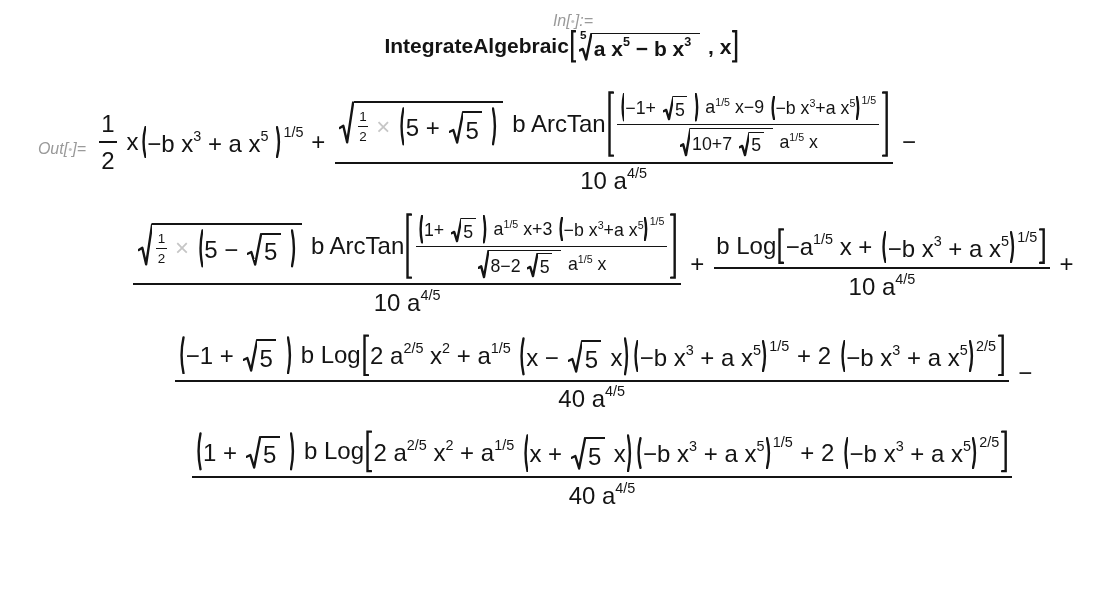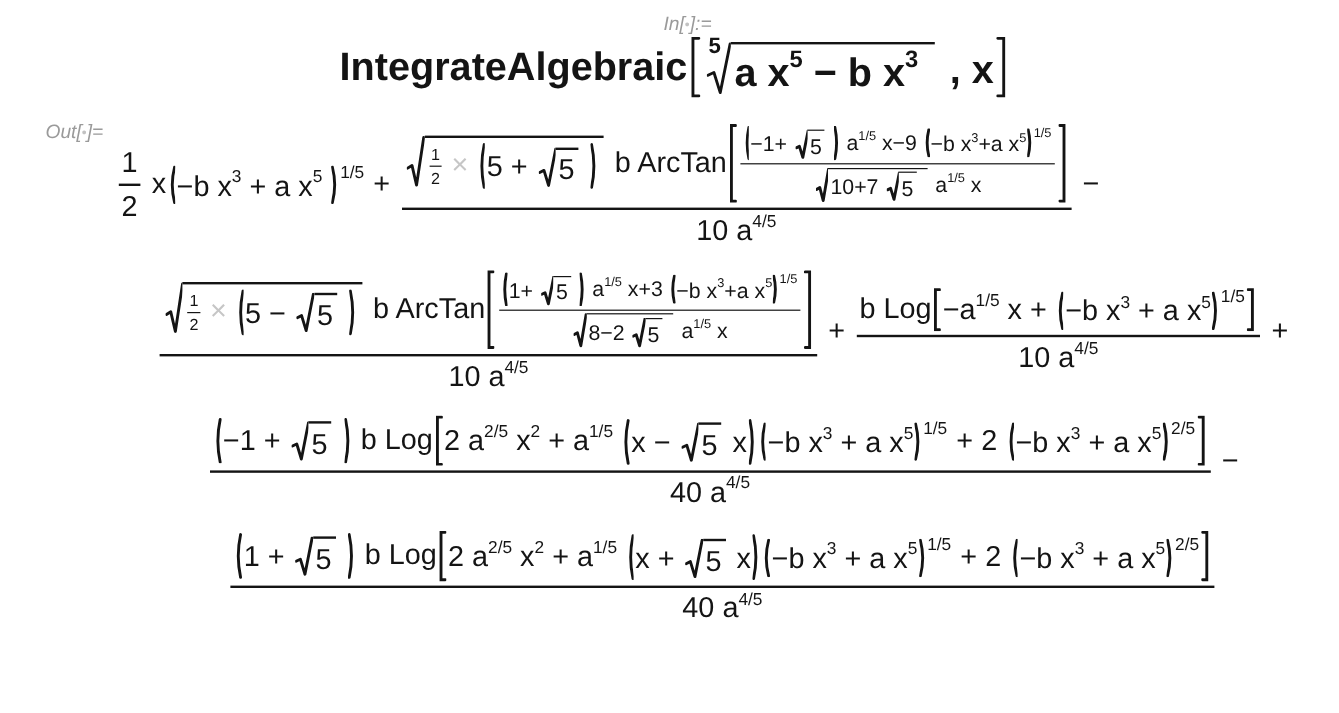--- a/index.html
+++ b/index.html
@@ -8,23 +8,23 @@
     padding:12px 6px 4px 12px;display:flex;flex-direction:column;gap:20px;
     overflow:hidden;font-family:"Liberation Sans","DejaVu Sans",sans-serif;color:#141414;
   }
   .cell{display:flex;}
   .cell-label{
     width:74px;flex:none;text-align:right;color:#9a9a9a;font-style:italic;
     font-size:16px;padding-right:10px;white-space:nowrap;
   }
   .label-dot{font-style:normal;color:#c2c2c2;font-size:0.72em;position:relative;top:-0.1em;}
   .cell-input{align-items:center;min-height:58px;flex-direction:column;}
-  .cell-input .math{font-weight:bold;font-size:33px;margin-left:2px;}
+  .cell-input .math{font-weight:bold;font-size:21px;margin-left:2px;}
   .cell-output{align-items:flex-start;}
-  .out-label{}
+  .out-label{margin-top:50px;}
   .out-lines{flex:1;display:flex;flex-direction:column;gap:17px;font-size:24px;padding-right:2px;}
   .math{display:flex;color:#141414;}
   .out-line{justify-content:flex-start;}
   .out-line.centered{justify-content:center;}
 
   
   .mrow{display:inline-flex;align-items:center;}
   .mx{white-space:pre;}
   .mg{white-space:pre;color:#c6c6c6;}
   .msup{font-size:0.6em;white-space:pre;position:relative;top:-0.55em;}

